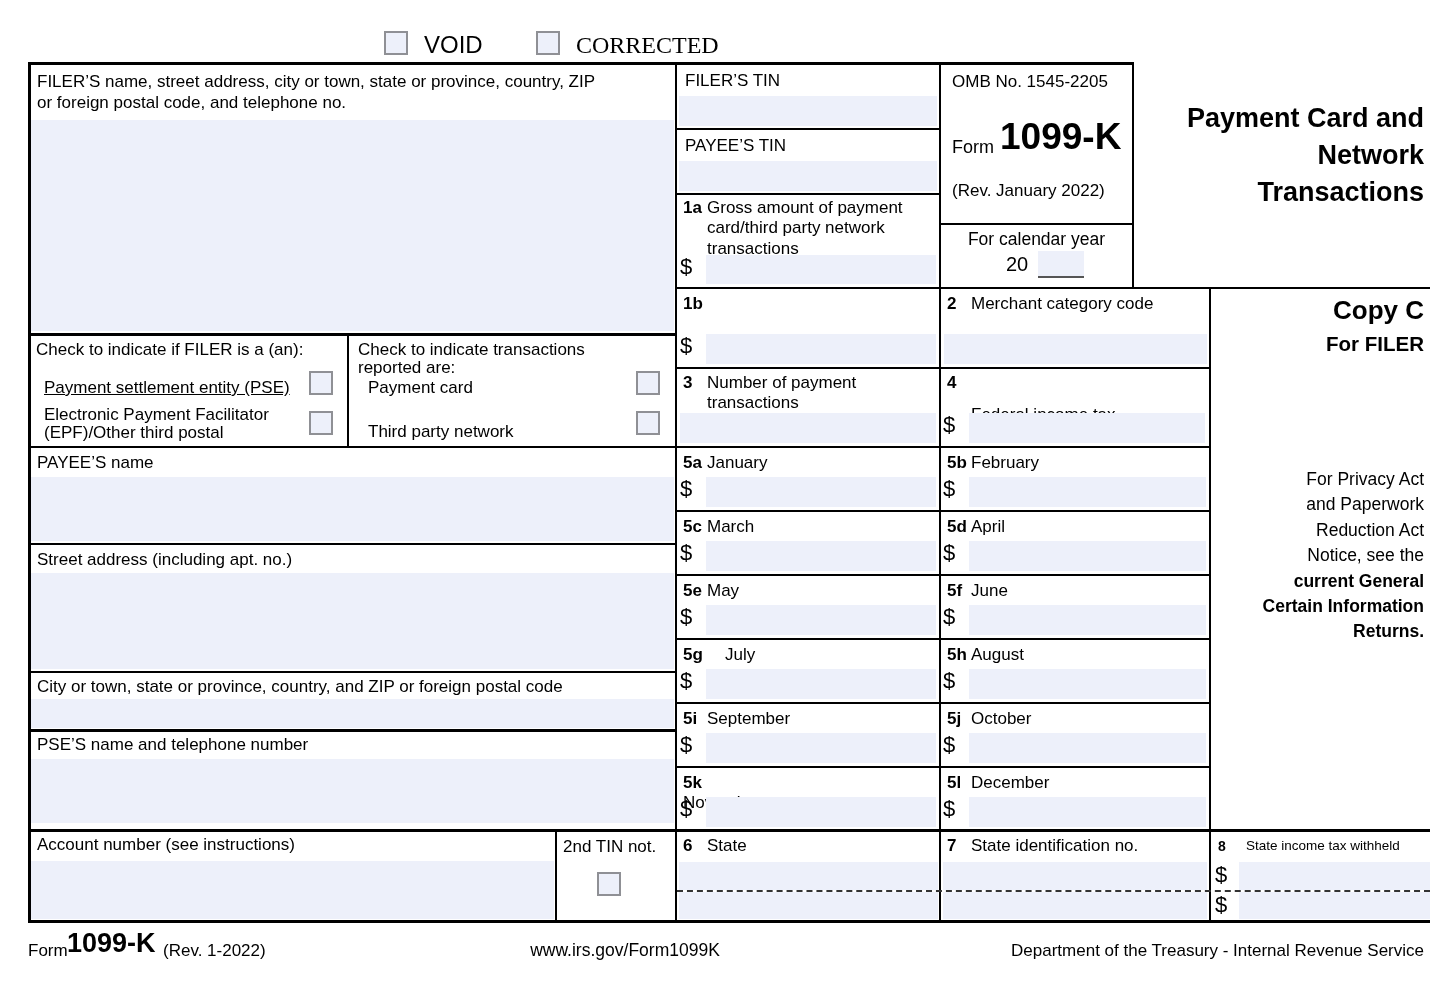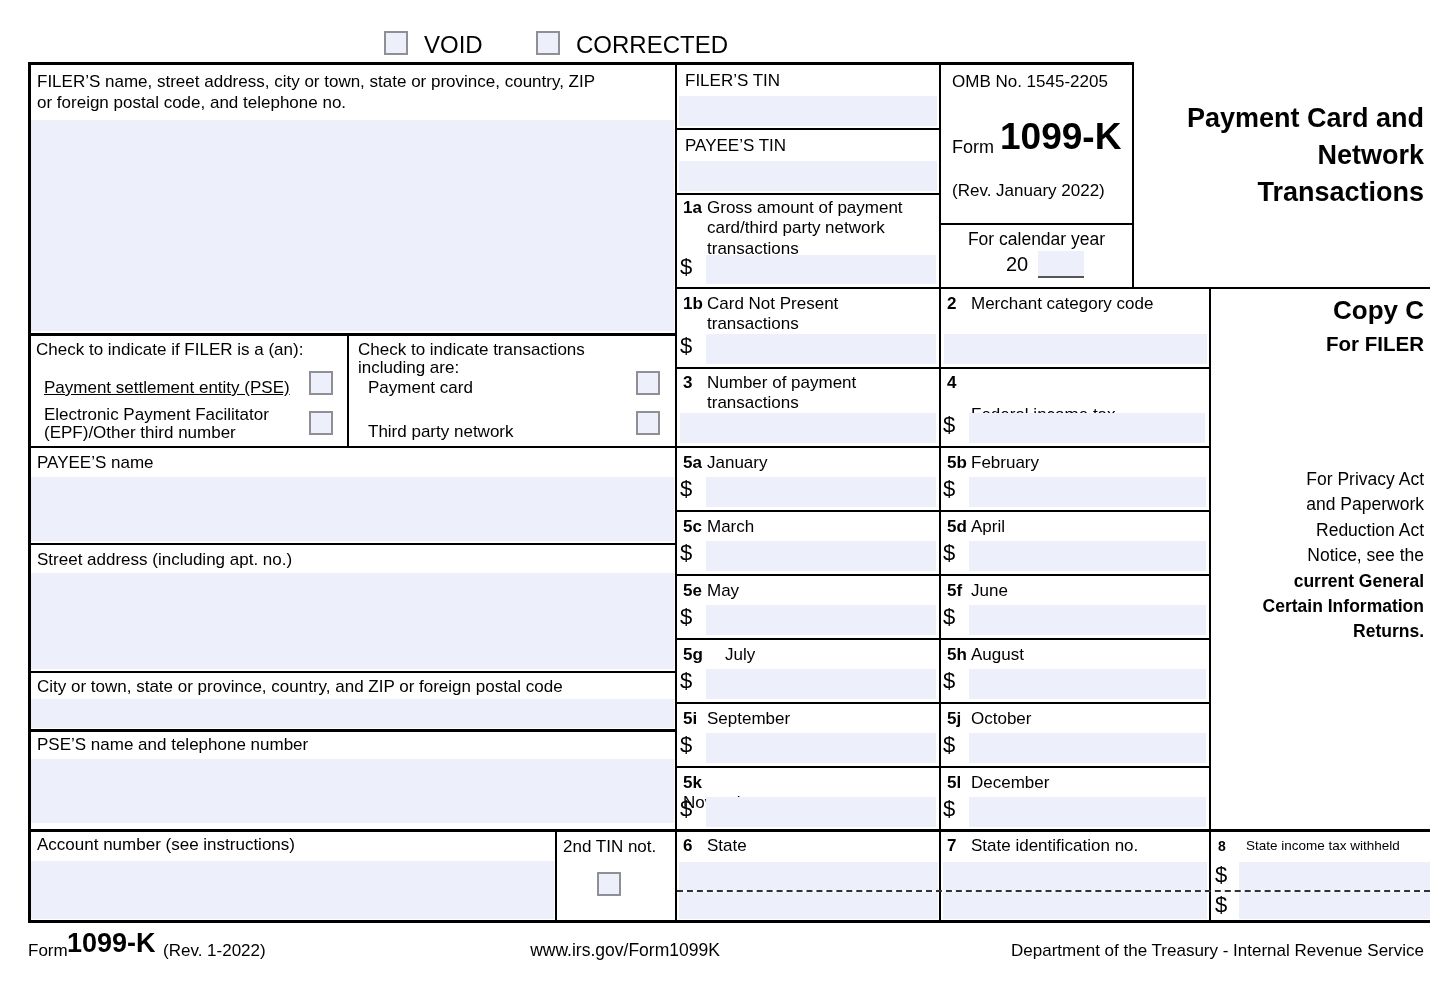--- a/index.html
+++ b/index.html
@@ -17,21 +17,21 @@
   .b{font-weight:700;}
   .r{text-align:right;}
   .small8{font-size:13.5px;}
 </style>
 </head>
 <body>
 
 <div class="cb" style="left:384px;top:31px;"></div>
 <div class="t" style="left:424px;top:30px;font-size:24px;">VOID</div>
 <div class="cb" style="left:536px;top:31px;"></div>
-<div class="t" style="left:576px;top:30px;font-size:24px;">CORRECTED</div>
+<div class="t" style="left:576px;top:30px;font-size:24px;font-family:Liberation Serif, serif;">CORRECTED</div>
 
 <div>
   <div class="ln" style="left:28px;top:62px;width:1105px;height:3px;"></div>
   <div class="ln" style="left:28px;top:62px;width:3px;height:861px;"></div>
   <div class="ln" style="left:28px;top:920px;width:1402px;height:3px;"></div>
   <div class="ln" style="left:675px;top:62px;width:2px;height:861px;"></div>
   <div class="ln" style="left:939px;top:62px;width:2px;height:861px;"></div>
   <div class="ln" style="left:1132px;top:62px;width:2px;height:227px;"></div>
   <div class="ln" style="left:1209px;top:287px;width:2px;height:636px;"></div>
   <div class="ln" style="left:347px;top:333px;width:2px;height:115px;"></div>
@@ -92,21 +92,20 @@
 
 <div class="bx" style="left:683px;top:198px;width:250px;">
   <span class="n">1a</span>
   <span class="lb" style="width:218px;">Gross amount of payment card/third party network transactions</span>
 </div>
 <div class="dollar" style="left:680px;top:256px;">$</div>
 <div class="inp" style="left:706px;top:255px;width:230px;height:29px;"></div>
 
 <div class="bx" style="left:683px;top:294px;width:210px;">
   <span class="n">1b</span>
-  <span class="lb" style="width:170px;">Card Not Present transactions</span>
 </div>
 <div class="dollar" style="left:680px;top:335px;">$</div>
 <div class="inp" style="left:706px;top:334px;width:230px;height:30px;"></div>
 
 <div class="bx" style="left:947px;top:294px;width:258px;">
   <span class="n">2</span>
   <span class="lb">Merchant category code</span>
 </div>
 <div class="inp" style="left:944px;top:334px;width:263px;height:30px;"></div>
 
@@ -120,25 +119,25 @@
   <span class="n">4</span>
   <span class="lb" style="width:160px;margin-top:32px;">Federal income tax withheld</span>
 </div>
 <div class="dollar" style="left:943px;top:414px;">$</div>
 <div class="inp" style="left:969px;top:413px;width:236px;height:30px;"></div>
 
 <div class="t" style="left:36px;top:339px;">Check to indicate if FILER is a (an):</div>
 <div class="t" style="left:44px;top:377px;text-decoration:underline;">Payment settlement entity (PSE)</div>
 <div class="cb" style="left:309px;top:371px;"></div>
 <div class="t" style="left:44px;top:404px;">Electronic Payment Facilitator</div>
-<div class="t" style="left:44px;top:422px;">(EPF)/Other third number</div>
+<div class="t" style="left:44px;top:422px;">(EPF)/Other third postal</div>
 <div class="cb" style="left:309px;top:411px;"></div>
 
 <div class="t" style="left:358px;top:339px;">Check to indicate transactions</div>
-<div class="t" style="left:358px;top:357px;">including are:</div>
+<div class="t" style="left:358px;top:357px;">reported are:</div>
 <div class="t" style="left:368px;top:377px;">Payment card</div>
 <div class="cb" style="left:636px;top:371px;"></div>
 <div class="t" style="left:368px;top:421px;">Third party network</div>
 <div class="cb" style="left:636px;top:411px;"></div>
 
 <div class="t" style="left:37px;top:452px;">PAYEE’S name</div>
 <div class="inp" style="left:31px;top:477px;width:643px;height:64px;"></div>
 
 <div class="t" style="left:37px;top:549px;">Street address (including apt. no.)</div>
 <div class="inp" style="left:31px;top:573px;width:643px;height:96px;"></div>

